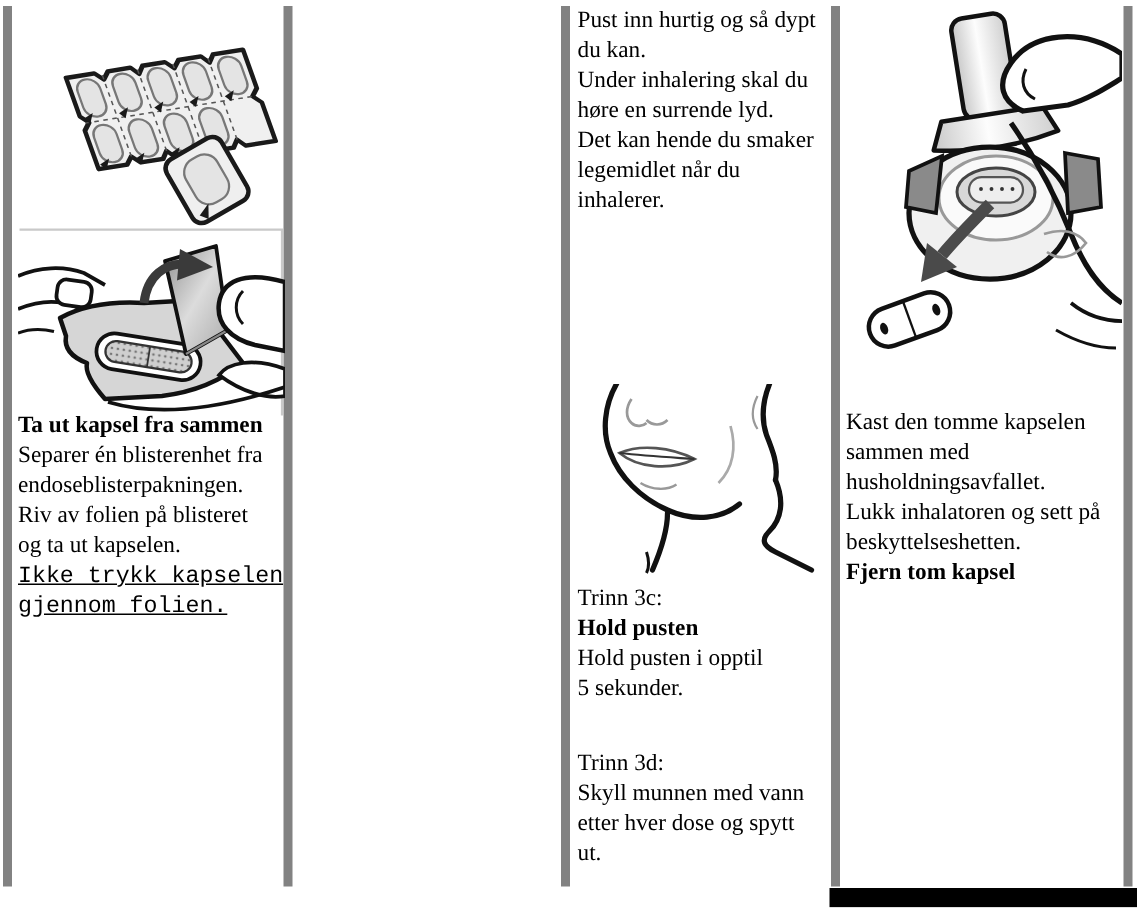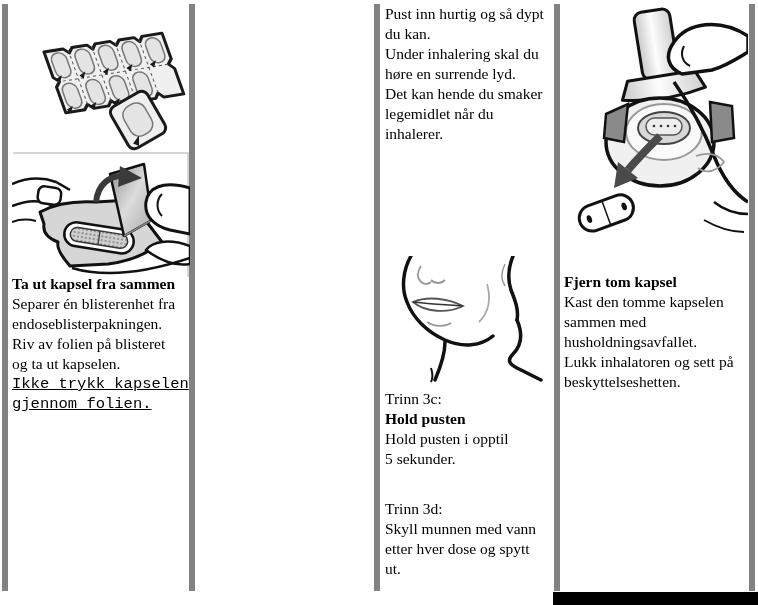--- a/index.html
+++ b/index.html
@@ -198,22 +198,22 @@
         <ellipse cx="24" cy="207" rx="2.5" ry="4" fill="#111"></ellipse>
         <ellipse cx="61" cy="207" rx="2.5" ry="4" fill="#111"></ellipse>
       </g>
       <path d="M110,76 C124,96 138,120 150,150 C158,170 168,186 184,196" fill="none" stroke="#111" stroke-width="3.5"></path>
       <path d="M132,150 C144,146 154,148 160,156 C152,166 142,168 134,162" fill="none" stroke="#999" stroke-width="1.8"></path>
       <path d="M150,196 C160,204 172,208 184,208" fill="none" stroke="#111" stroke-width="2.5"></path>
       <path d="M140,214 C154,222 168,226 180,226" fill="none" stroke="#111" stroke-width="2"></path>
     </svg>
 
     <div class="abs" style="left:2px; top:272px; width:186px;">
-      <div class="t b">Fjern tom kapsel</div>
       <div class="t">Kast den tomme kapselen
 sammen med
 husholdningsavfallet.
 Lukk inhalatoren og sett på
 beskyttelseshetten.</div>
+      <div class="t b">Fjern tom kapsel</div>
     </div>
   </div>
 
 </div>
 
 </body></html>

